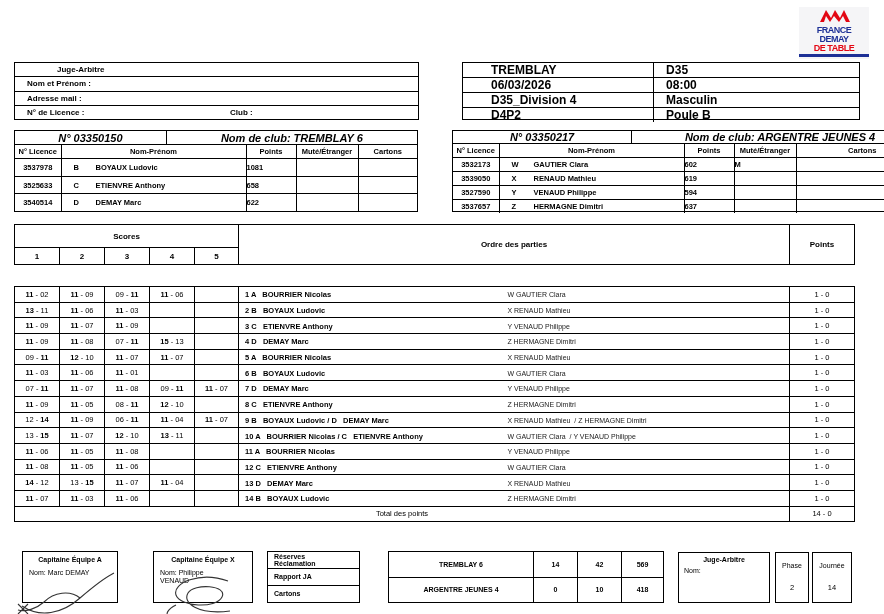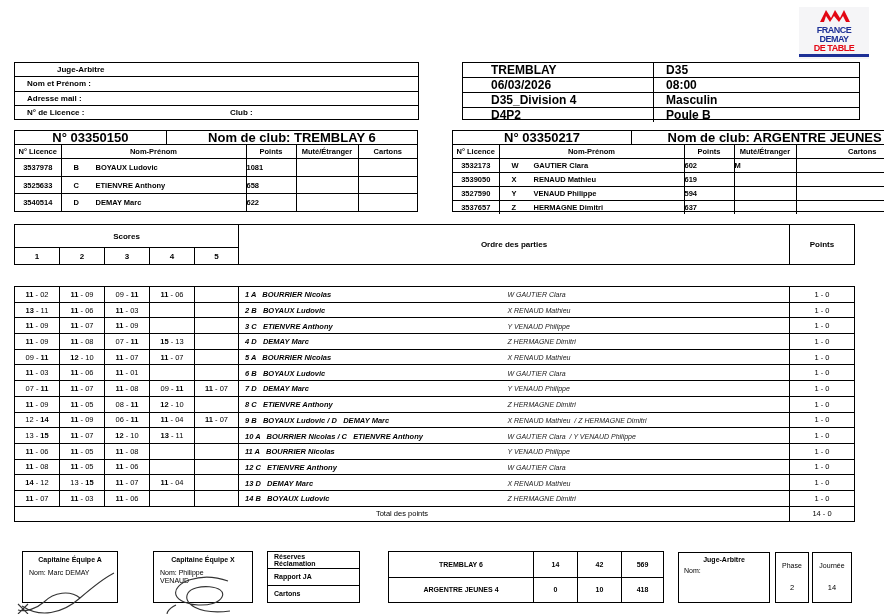--- a/index.html
+++ b/index.html
@@ -28,21 +28,21 @@
   .mrow{flex:1;display:flex;align-items:center;font-size:12px;font-weight:bold;}
   .mrow + .mrow{border-top:1px solid #000;}
   .mcell1{width:48%;padding-left:28px;box-sizing:border-box;}
   .mcell2{flex:1;border-left:1px solid #000;padding-left:12px;align-self:stretch;
           display:flex;align-items:center;}
 
   
   .team{top:130px;height:82px;display:flex;flex-direction:column;}
   .team-a{left:14px;width:404px;}
   .team-x{left:452px;width:477px;}
-  .team-head{display:flex;height:13px;border-bottom:1px solid #000;font-size:13px;font-weight:bold;}
+  .team-head{display:flex;height:13px;border-bottom:1px solid #000;font-size:11px;font-weight:bold;font-style:italic;}
   .team-head .tnum{width:37.5%;border-right:1px solid #000;display:flex;align-items:center;justify-content:center;}
   .team-head .tclub{flex:1;display:flex;align-items:center;justify-content:center;}
   table.ttab{border-collapse:collapse;width:100%;table-layout:fixed;flex:1;}
   table.ttab td,table.ttab th{border:1px solid #000;padding:0;font-size:7.5px;height:13px;
         overflow:hidden;white-space:nowrap;}
   table.ttab tr:first-child th{border-top:none;}
   table.ttab td:first-child,table.ttab th:first-child{border-left:none;}
   table.ttab td:last-child,table.ttab th:last-child{border-right:none;}
   table.ttab tr:last-child td{border-bottom:none;}
   .th-c{text-align:center;font-weight:bold;}
@@ -54,21 +54,21 @@
 
   
   .score-head{left:14px;top:224px;width:841px;height:42px;}
   table.shead{border-collapse:collapse;width:841px;table-layout:fixed;}
   table.shead td{border:1px solid #000;text-align:center;font-weight:bold;font-size:8px;padding:0;}
   .score-body{left:14px;top:286px;width:841px;}
   table.sbody{border-collapse:collapse;width:841px;table-layout:fixed;}
   table.sbody td{border:1px solid #000;padding:0;font-size:7.5px;height:14.7px;overflow:hidden;}
   td.set{text-align:center;white-space:pre;}
   td.set .bw{font-weight:bold;}
-  td.ord{position:relative;font-style:italic;}
+  td.ord{position:relative;}
   td.ord .home{position:absolute;left:6px;top:50%;transform:translateY(-50%);
         font-weight:bold;font-size:7.5px;white-space:pre;}
   td.ord .away{position:absolute;left:48.8%;top:50%;transform:translateY(-50%);
         font-size:7px;color:#1a1a1a;white-space:pre;}
   td.ptc{text-align:center;}
   td.total-lbl{text-align:center;font-size:7.5px;}
 
   
   .cap-box{top:551px;height:52px;font-size:7px;}
   .cap-a{left:22px;width:96px;}

